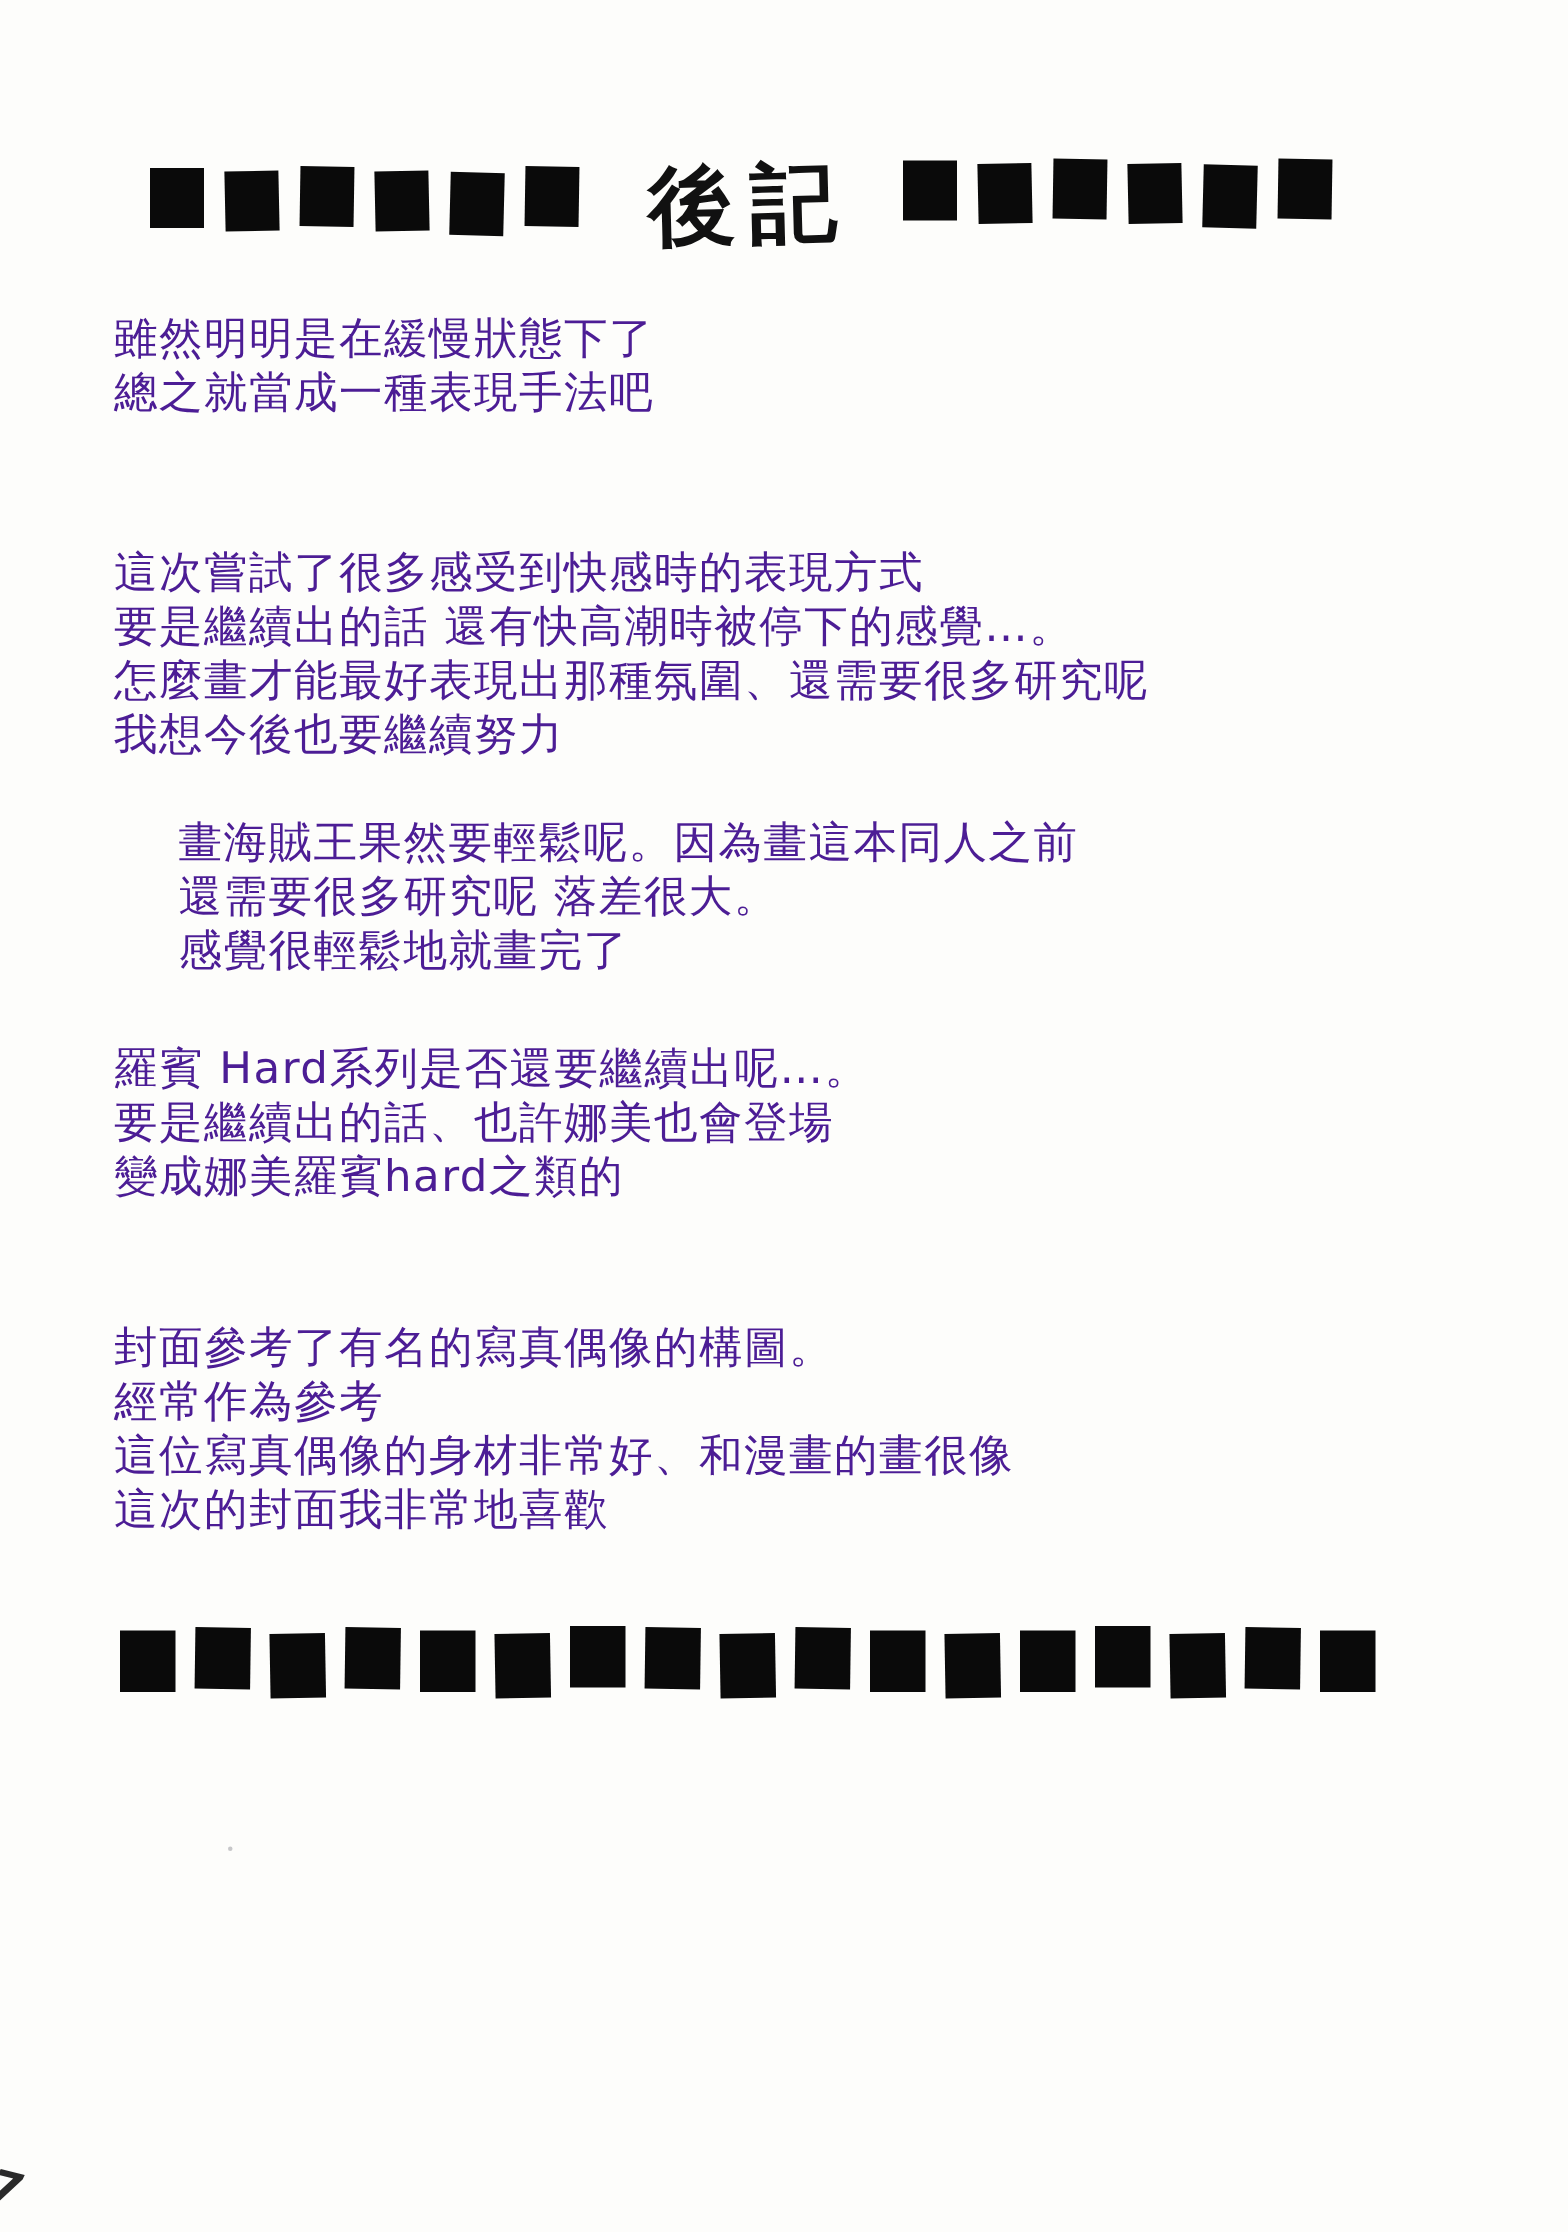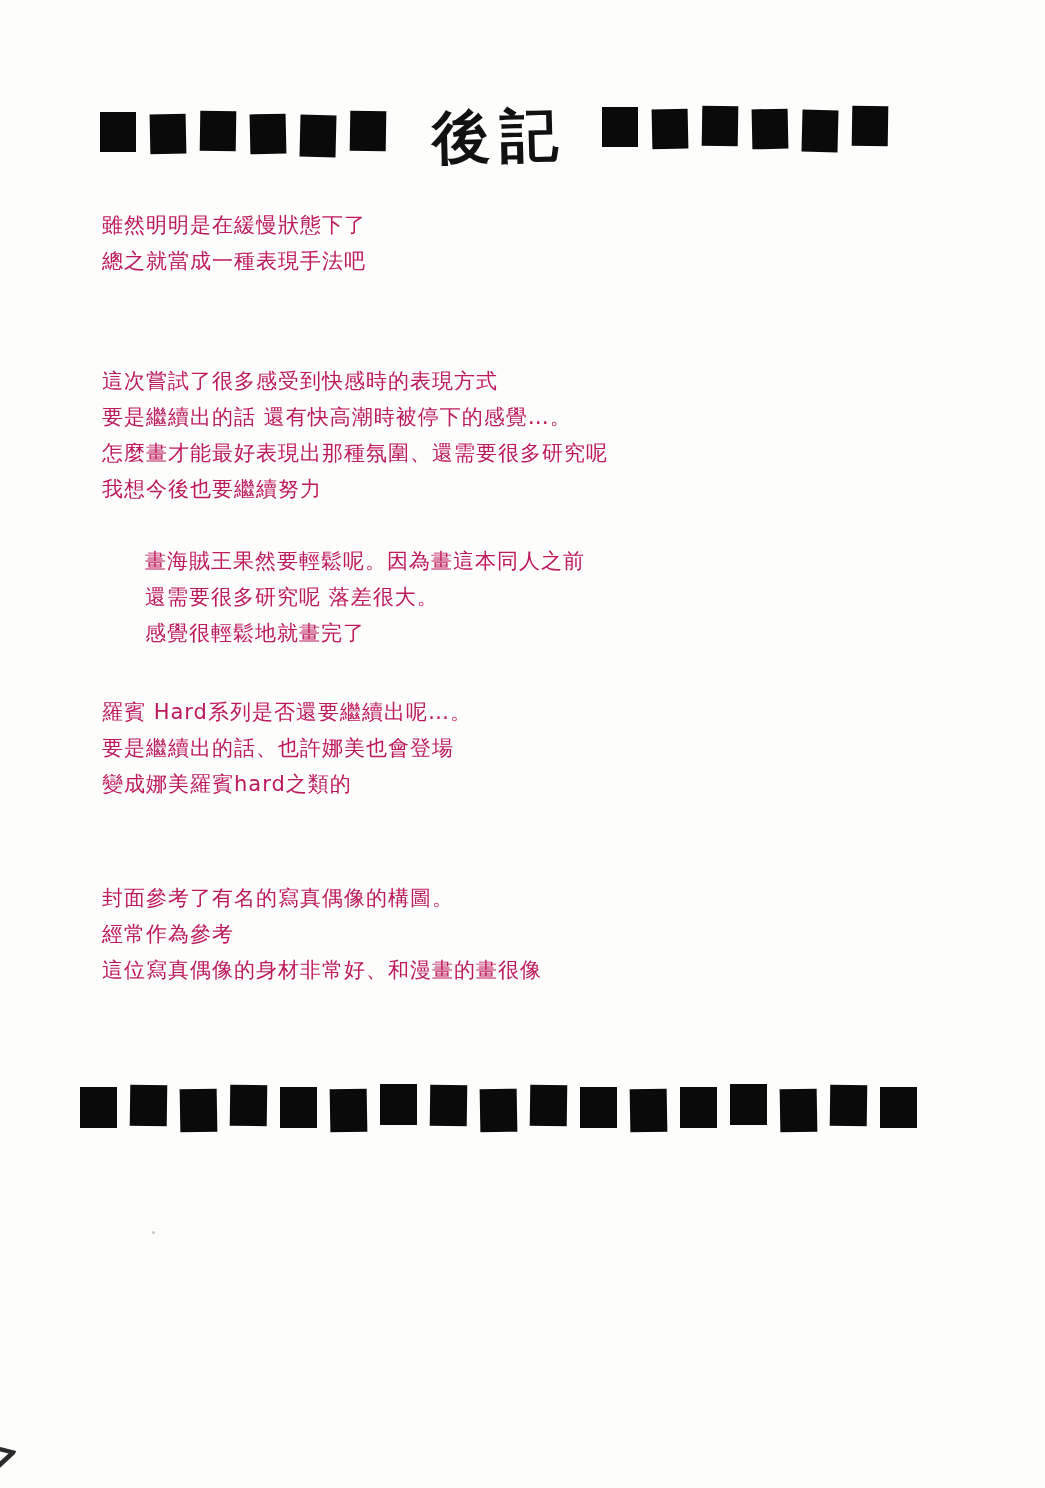--- a/index.html
+++ b/index.html
@@ -51,27 +51,27 @@
     font-weight: 700;
     letter-spacing: 10px;
     color: #111;
     transform: rotate(-1.5deg);
     white-space: nowrap;
   }
 
   
   .para {
     position: absolute;
-    left: 102px;
+    left: 76px;
     width: 880px;
-    font-size: 21px;
+    font-size: 29px;
     line-height: 36px;
     font-weight: 400;
     letter-spacing: 1px;
-    color: #be185d;
+    color: #4c1d95;
     white-space: nowrap;
   }
   #para-1 { top: 207px; }
   #para-2 { top: 363px; }
   #para-3 { top: 543px; margin-left: 43px; }
   #para-4 { top: 694px; }
   #para-5 { top: 844px; margin-top: 36px; }
 
   
   .sq-row-bottom {
@@ -159,20 +159,21 @@
 <div class="para" id="para-4">
   <div>羅賓 Hard系列是否還要繼續出呢…。</div>
   <div>要是繼續出的話、也許娜美也會登場</div>
   <div>變成娜美羅賓hard之類的</div>
 </div>
 
 <div class="para" id="para-5">
   <div>封面參考了有名的寫真偶像的構圖。</div>
   <div>經常作為參考</div>
   <div>這位寫真偶像的身材非常好、和漫畫的畫很像</div>
+  <div>這次的封面我非常地喜歡</div>
 </div>
 
 <div class="sq-row-bottom">
     <span class="sqb"></span>
     <span class="sqb"></span>
     <span class="sqb"></span>
     <span class="sqb"></span>
     <span class="sqb"></span>
     <span class="sqb"></span>
     <span class="sqb"></span>

